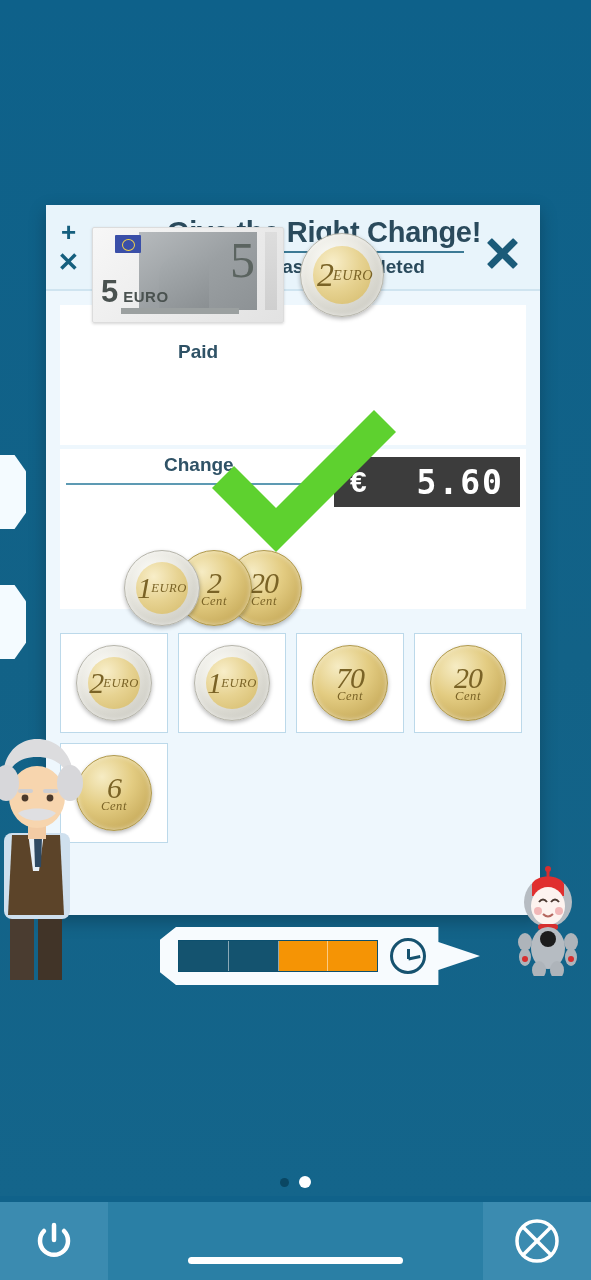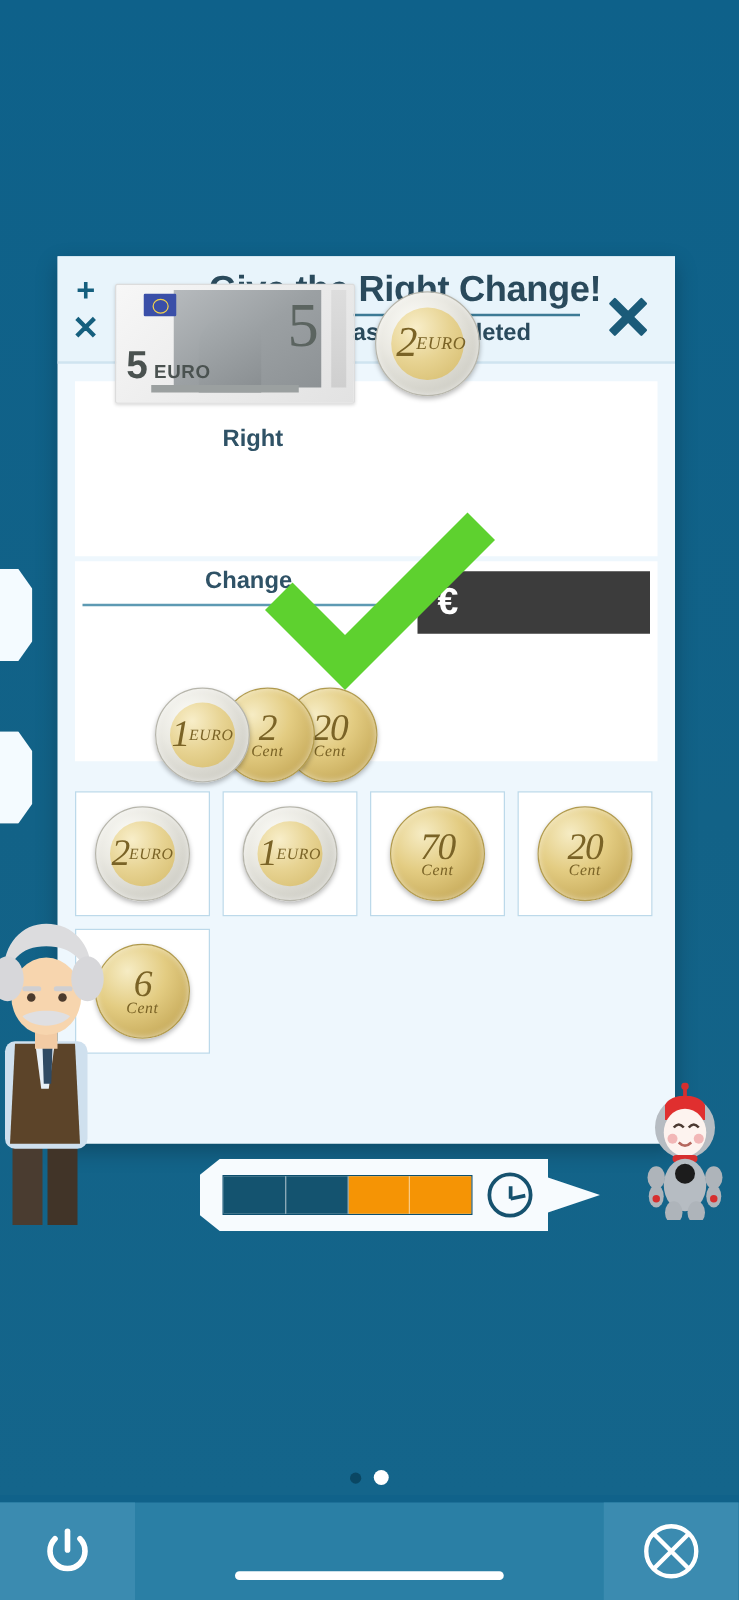--- a/index.html
+++ b/index.html
@@ -314,25 +314,26 @@
 
     <div id="coin-2euro-paid" class="coin coin-bimetal">
       <div class="coin-core"></div>
       <div class="coin-face">
         <span class="coin-num">2</span>
         <span class="coin-unit">EURO</span>
       </div>
     </div>
   </div>
 
-  <div id="paid-label" class="section-label">Right</div>
+  <div id="paid-label" class="section-label">Paid</div>
   <div id="change-label" class="section-label">Change</div>
 
   <div id="price-display">
     <span id="price-currency">€</span>
+    <span id="price-value">5.60</span>
   </div>
 
   <svg id="correct-check" viewBox="0 0 200 160">
     <path d="M8 88 L30 66 L72 108 L170 10 L192 32 L72 152 Z" fill="#5ed12f"></path>
   </svg>
 
   <div id="change-coin-stack">
       <div class="coin coin-bimetal" id="change-coin-0">
         <div class="coin-core"></div>
         <div class="coin-face">

